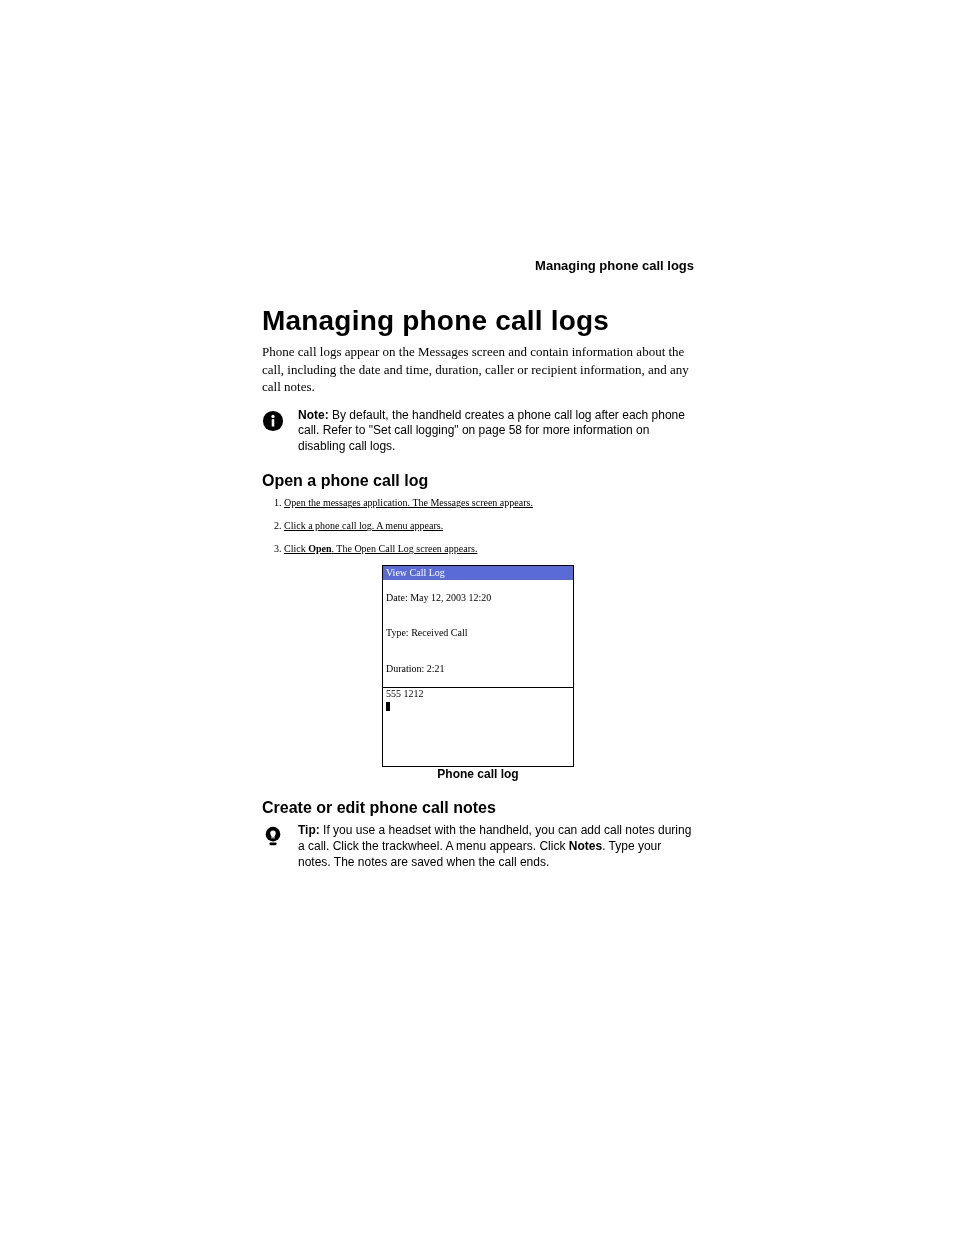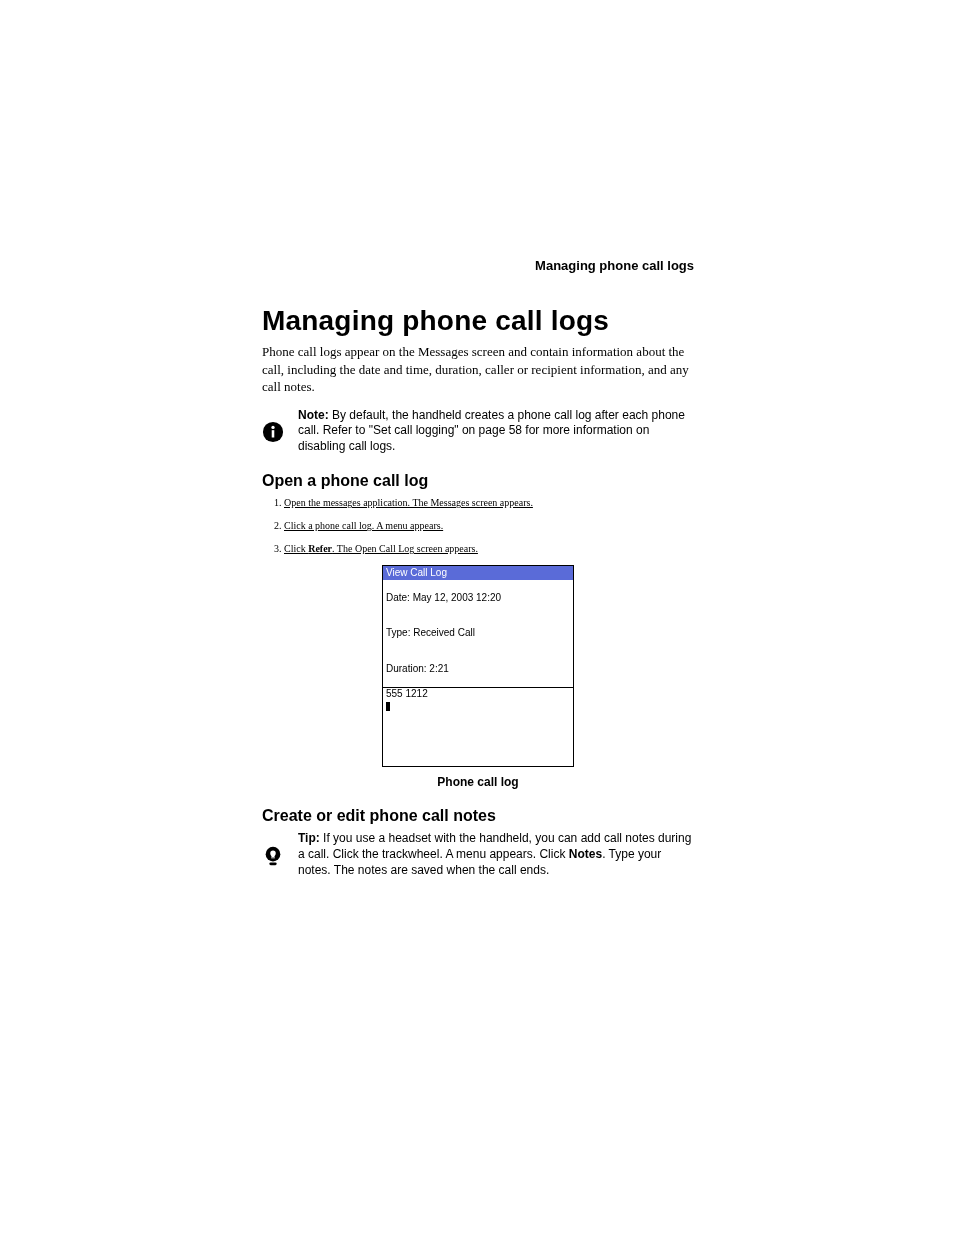--- a/index.html
+++ b/index.html
@@ -31,21 +31,21 @@
     margin: 50px 0 6px 0;
     letter-spacing: 0.2px;
   }
   p.intro {
     font-size: 13px;
     line-height: 1.35;
     margin: 6px 0 12px 0;
   }
   .callout {
     display: flex;
-    align-items: center;
+    align-items: flex-start;
     margin: 6px 0 10px 0;
   }
   .callout-icon {
     width: 22px;
     height: 22px;
     flex: 0 0 22px;
     margin-right: 14px;
     margin-top: 2px;
   }
   .callout-icon svg { width: 22px; height: 22px; display: block; }
@@ -77,21 +77,21 @@
     text-align: center;
     margin-top: 6px;
   }
   .screenshot {
     width: 190px;
     height: 200px;
     border: 1px solid #000;
     margin: 0 auto;
     background: #fff;
     text-align: left;
-    font-family: Liberation Sans, sans-serif;
+    font-family: Liberation Serif, serif;
     font-size: 10px;
     line-height: 1.15;
     position: relative;
   }
   .screenshot .titlebar {
     background: #5a6bd8;
     color: #fff;
     padding: 1px 3px;
     font-size: 10px;
   }
@@ -109,21 +109,20 @@
   }
   .screenshot .cursor {
     width: 4px; height: 9px; background: #000;
     margin: 2px 0 0 3px;
   }
   .caption {
     font-family: Arial, Helvetica, sans-serif;
     font-weight: 900;
     font-size: 12px;
     text-align: center;
-    margin-top: 8px;
   }
   p.body {
     font-size: 15px;
     line-height: 1.35;
     margin: 6px 0 10px 0;
   }
   .footer {
     position: absolute;
     left: 262px;
     right: 260px;
@@ -159,21 +158,21 @@
       <b>Note:</b><span> By default, the handheld creates a phone call log after each phone call. Refer to "Set call logging" on page 58 for more information on disabling call logs.</span>
     </div>
   </div>
 
   <h2 class="sub">Open a phone call log</h2>
 
   <ol class="steps">
     <li>Open the messages application. The Messages screen appears.</li>
     <li>Click a phone call log. A menu appears.</li>
     <li>
-      <span>Click </span><b>Refer</b><span>. The Open Call Log screen appears.</span>
+      <span>Click </span><b>Open</b><span>. The Open Call Log screen appears.</span>
     </li>
   </ol>
 
   <div class="screenshot-wrap">
     <div class="screenshot">
       <div class="titlebar">View Call Log</div>
       <div class="meta">Date: May 12, 2003 12:20</div>
       <div class="meta">Type: Received Call</div>
       <div class="meta">Duration: 2:21</div>
       <div class="divider"></div>

